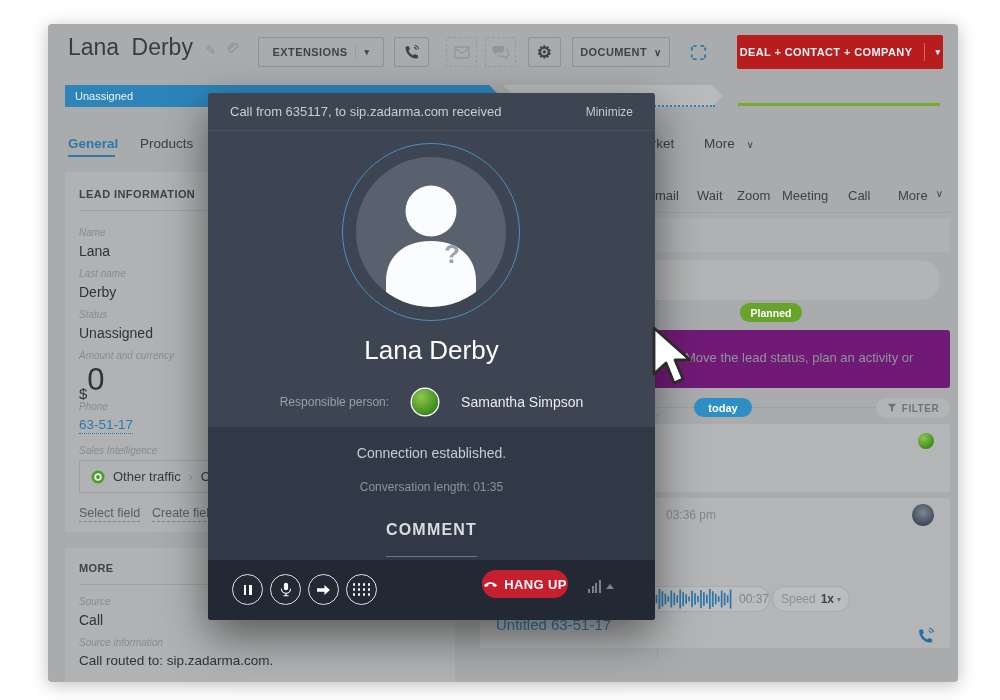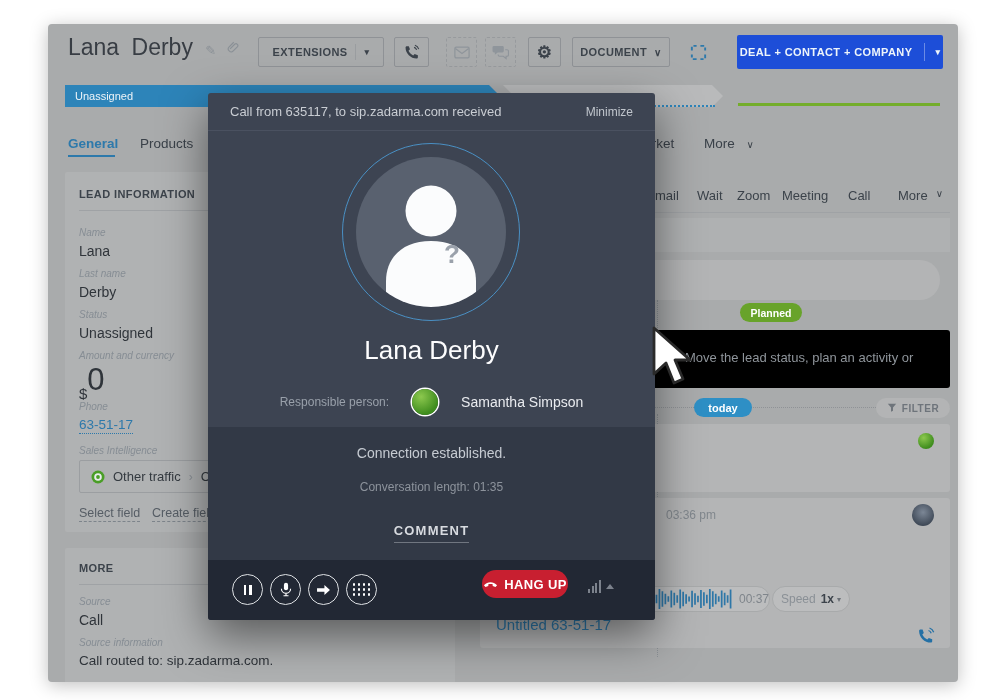--- a/index.html
+++ b/index.html
@@ -81,21 +81,21 @@
     <span>DOCUMENT</span>
     <span style="font-size:10px; margin-left:7px; color:#3c434b;">∨</span>
   </button>
 
   <button class="abs" style="left:682px; top:37px; width:33px; height:30px; background:transparent; border:none; display:flex; align-items:center; justify-content:center;">
     <svg width="19" height="19" viewBox="0 0 20 20">
       <path d="M3 8 V3.8 a.8.8 0 0 1 .8-.8 H8 M12 3 h4.2 a.8.8 0 0 1 .8.8 V8 M17 12 v4.2 a.8.8 0 0 1 -.8.8 H12 M8 17 H3.8 a.8.8 0 0 1 -.8-.8 V12" fill="none" stroke="#2d79ab" stroke-width="2" stroke-dasharray="4 2.2"></path>
     </svg>
   </button>
 
-  <button class="abs" style="left:737px; top:35px; width:206px; height:34px; background:#1d4ed8; border:none; border-radius:2px; display:flex; align-items:center; justify-content:center; color:#eef5fa; font-size:11px; font-weight:bold; letter-spacing:.4px;">
+  <button class="abs" style="left:737px; top:35px; width:206px; height:34px; background:#b91c1c; border:none; border-radius:2px; display:flex; align-items:center; justify-content:center; color:#eef5fa; font-size:11px; font-weight:bold; letter-spacing:.4px;">
     <span>DEAL + CONTACT + COMPANY</span>
     <span style="width:1px; height:18px; background:rgba(255,255,255,.35); margin:0 0 0 12px;"></span>
     <span style="font-size:9px; margin-left:10px;">▾</span>
   </button>
 
   <div class="chev-seg" style="left:65px; top:85px; width:435px; background:#2d84b9; clip-path:polygon(0 0, calc(100% - 11px) 0, 100% 50%, calc(100% - 11px) 100%, 0 100%); display:flex; align-items:center;">
     <span style="color:#eef4f8; font-size:11px; padding-left:10px;">Unassigned</span>
   </div>
   <div class="chev-seg" style="left:503px; top:85px; width:220px; background:#b9babb; clip-path:polygon(0 0, calc(100% - 11px) 0, 100% 50%, calc(100% - 11px) 100%, 0 100%, 11px 50%);"></div>
   <div class="abs" style="left:503px; top:105px; width:212px; border-top:2px dotted #2d84b9;"></div>
@@ -167,21 +167,21 @@
   </div>
   <div class="hline" style="left:480px; top:212px; width:470px;"></div>
 
   <div class="abs" style="left:480px; top:218px; width:470px; height:34px; background:#afb1b2;"></div>
   <div class="abs" style="left:490px; top:260px; width:450px; height:40px; background:#b3b4b5; border-radius:20px;"></div>
 
   <div class="pill" style="left:740px; top:303px; width:62px; height:19px; background:#68a32a; font-size:10.5px;">
     <span>Planned</span>
   </div>
 
-  <div class="card" style="left:480px; top:330px; width:470px; height:58px; background:#000000;">
+  <div class="card" style="left:480px; top:330px; width:470px; height:58px; background:#701a75;">
     <span class="abs" style="left:176px; top:20px; font-size:13px; color:#8f959b;">viti</span>
     <span class="abs" style="left:205px; top:20px; font-size:13px; color:#8f959b;">Move the lead status, plan an activity or</span>
   </div>
 
   <div class="abs" style="left:480px; top:407px; width:470px; border-top:1px dotted #8f9296;"></div>
   <div class="pill" style="left:694px; top:398px; width:58px; height:19px; background:#2e8fc5; font-size:11px;">
     <span>today</span>
   </div>
   <div class="pill" style="left:876px; top:398px; width:74px; height:20px; background:#b3b4b5; color:#6e747b; font-size:10px; letter-spacing:.5px;">
     <svg width="10" height="10" viewBox="0 0 12 12" style="margin-right:5px;">
@@ -243,21 +243,21 @@
     <div class="abs" style="left:0; top:296px; width:447px; display:flex; align-items:center; justify-content:center; gap:23px;">
       <span style="font-size:12px; color:#99a0aa;">Responsible person:</span>
       <span style="width:26px; height:26px; border-radius:50%; background:radial-gradient(circle at 35% 30%, #8cc84e, #3f8d1e 70%); box-shadow:0 0 0 1.5px #fff;"></span>
       <span style="font-size:14px; color:#e9ebef;">Samantha Simpson</span>
     </div>
 
     <div class="popup-mid">
       <div class="abs" style="left:0; top:18px; width:447px; text-align:center; font-size:14px; color:#c6cbd2;">Connection established.</div>
       <div class="abs" style="left:0; top:53px; width:447px; text-align:center; font-size:12px; color:#8d939c;">Conversation length: 01:35</div>
       <div class="abs" style="left:0; top:94px; width:447px; text-align:center;">
-        <span style="display:inline-block; font-size:13px; font-weight:bold; letter-spacing:1.2px; color:#d8dbe0; border-bottom:1px solid #707680; padding-bottom:4px;">COMMENT</span>
+        <span style="display:inline-block; font-size:16px; font-weight:bold; letter-spacing:1.2px; color:#d8dbe0; border-bottom:1px solid #707680; padding-bottom:17px;">COMMENT</span>
       </div>
     </div>
 
     <div class="popup-foot">
       <button class="circ-btn" style="left:24px; top:14px;">
         <span style="display:flex; gap:3px;">
           <i style="width:2.5px; height:10px; background:#fff;"></i>
             <i style="width:2.5px; height:10px; background:#fff;"></i>
         </span>
       </button>

